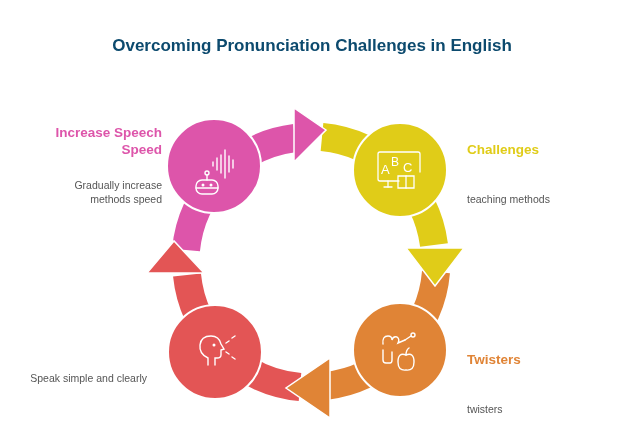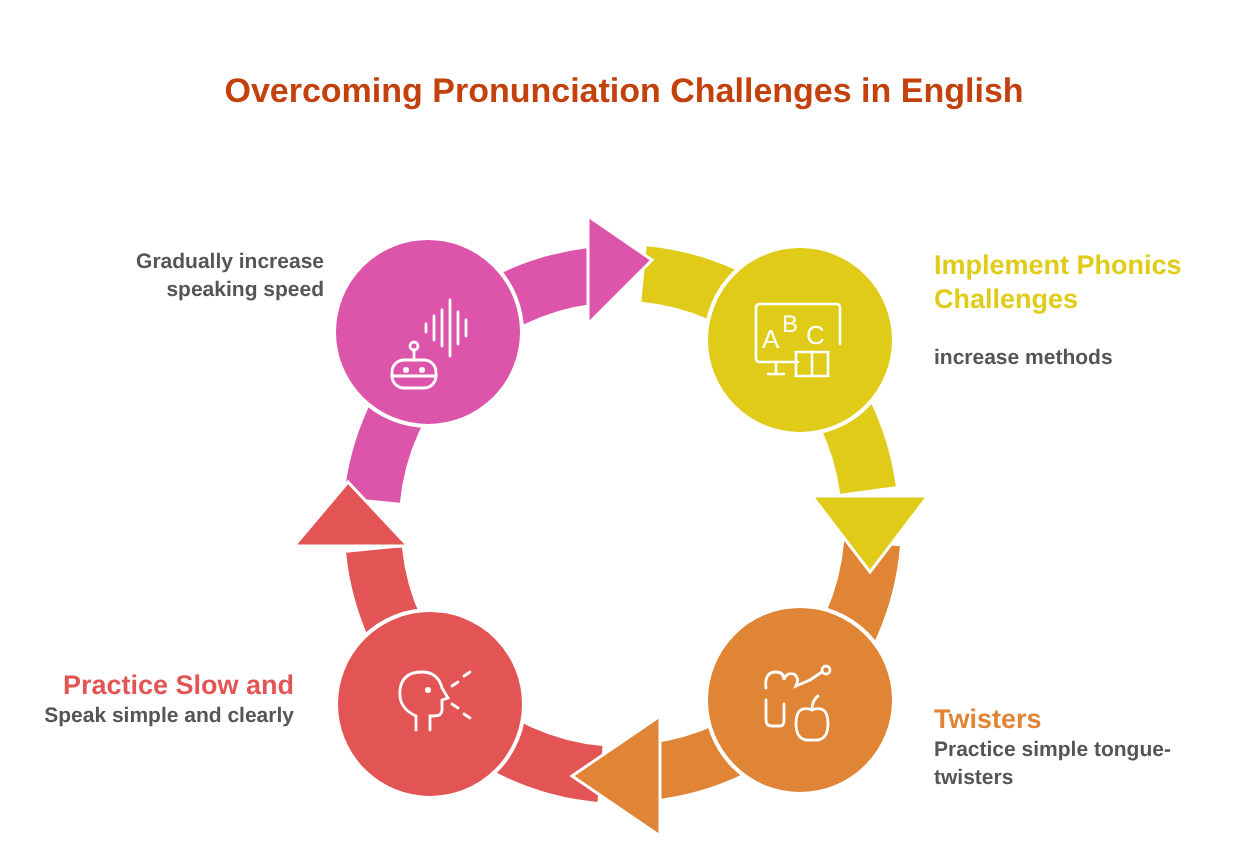--- a/index.html
+++ b/index.html
@@ -1,23 +1,23 @@
 <!DOCTYPE html>
 <html><head>
 <meta charset="utf-8">
 <style>
   html, body { margin: 0; padding: 0; background: #ffffff; }
   body { width: 624px; height: 423px; position: relative; overflow: hidden;
          font-family: "Liberation Sans", sans-serif; }
   .title { position: absolute; left: 0; top: 36px; width: 624px; text-align: center;
-           font-size: 17px; font-weight: bold; color: #c2410c; }
+           font-size: 17px; font-weight: bold; color: #0c4a6e; }
   .diagram { position: absolute; left: 0; top: 0; }
   .label { position: absolute; width: 160px; }
   .label .head { font-size: 13.5px; font-weight: bold; line-height: 17px; }
-  .label .desc { font-size: 10.5px; color: #555555; line-height: 14px; margin-top: 0; font-weight: bold; }
+  .label .desc { font-size: 10.5px; color: #555555; line-height: 14px; margin-top: 20px; }
   .left { text-align: right; }
   .right { text-align: left; }
 </style>
 </head>
 <body>
 
 <div class="title">Overcoming Pronunciation Challenges in English</div>
 
 <svg class="diagram" width="624" height="423" viewBox="0 0 624 423">
 
@@ -81,48 +81,52 @@
     <path d="M 208 365 L 208 358 Q 199 354 200 345 Q 201 336 211 336 Q 219 336 221 344 L 224 349 L 221 350 L 221 355 Q 221 358 217 358 L 215 358 L 215 365"></path>
     <circle cx="214" cy="345" r="0.8" fill="#ffffff"></circle>
     <line x1="226" y1="343" x2="229" y2="341"></line>
     <line x1="232" y1="338" x2="235" y2="336"></line>
     <line x1="226" y1="352" x2="229" y2="354"></line>
     <line x1="232" y1="357" x2="235" y2="359"></line>
   </g>
 </svg>
 
 <div class="label left" style="left:2px; top:124px;">
+  <div class="head" style="color:#DD55AA;">
+    <span>Increase Speech</span><br>
+    <span>Speed</span>
+  </div>
   <div class="desc">
     <span>Gradually increase</span><br>
-    <span>speaking speed</span>
+    <span>methods speed</span>
   </div>
 </div>
 
 <div class="label right" style="left:467px; top:124px;">
   <div class="head" style="color:#E0CC18;">
-    <span>Implement Phonics</span><br>
+    <br>
     <span>Challenges</span>
   </div>
   <div class="desc">
     <br>
-    <span>increase methods</span>
+    <span>teaching methods</span>
   </div>
 </div>
 
 <div class="label right" style="left:467px; top:334px;">
   <div class="head" style="color:#E08436;">
     <br>
     <span>Twisters</span>
   </div>
   <div class="desc">
-    <span>Practice simple tongue-</span><br>
+    <br>
     <span>twisters</span>
   </div>
 </div>
 
 <div class="label left" style="left:-13px; top:334px;">
   <div class="head" style="color:#E35555;">
-    <span>Practice Slow and</span><br>
+    <br>
   </div>
   <div class="desc">
     <span>Speak simple and clearly</span>
   </div>
 </div>
 
 </body></html>

